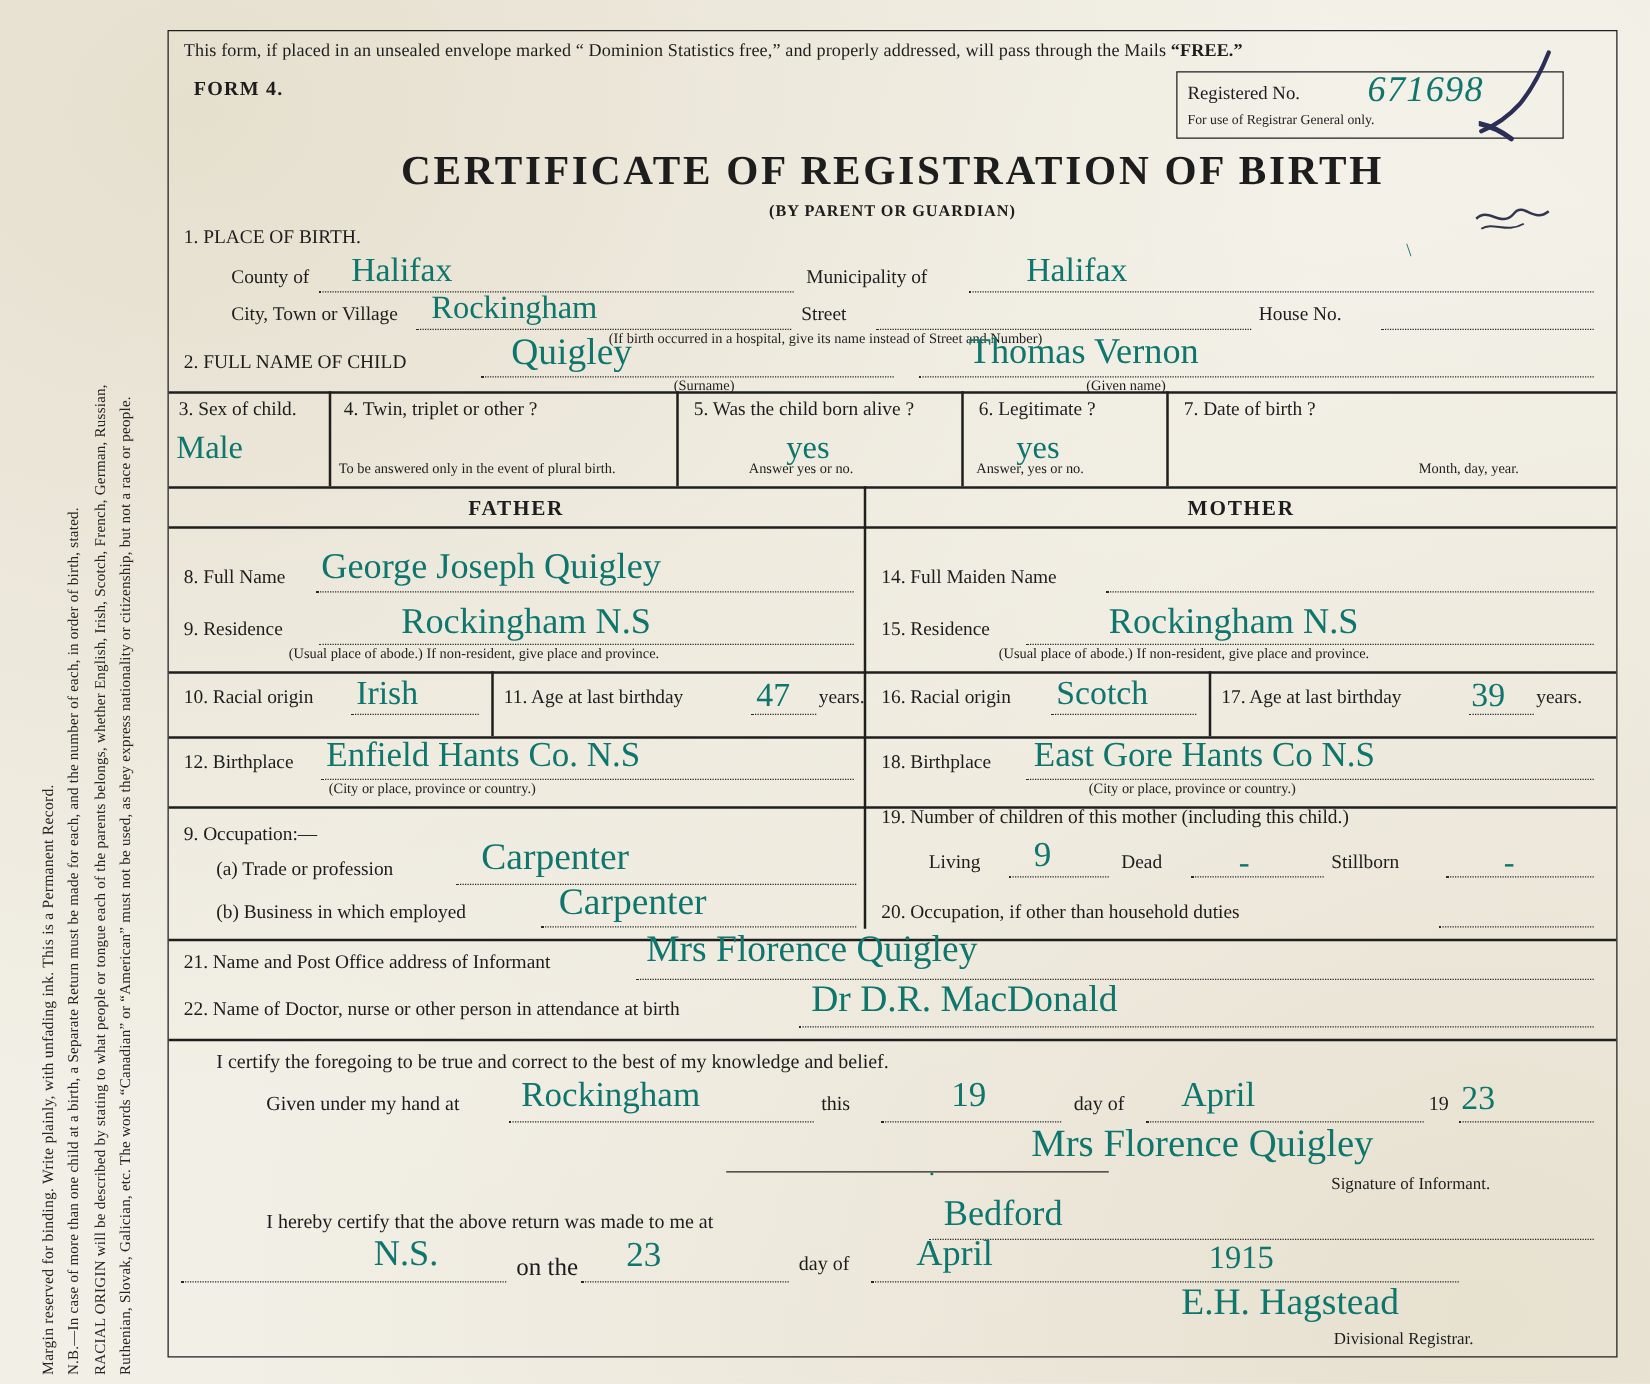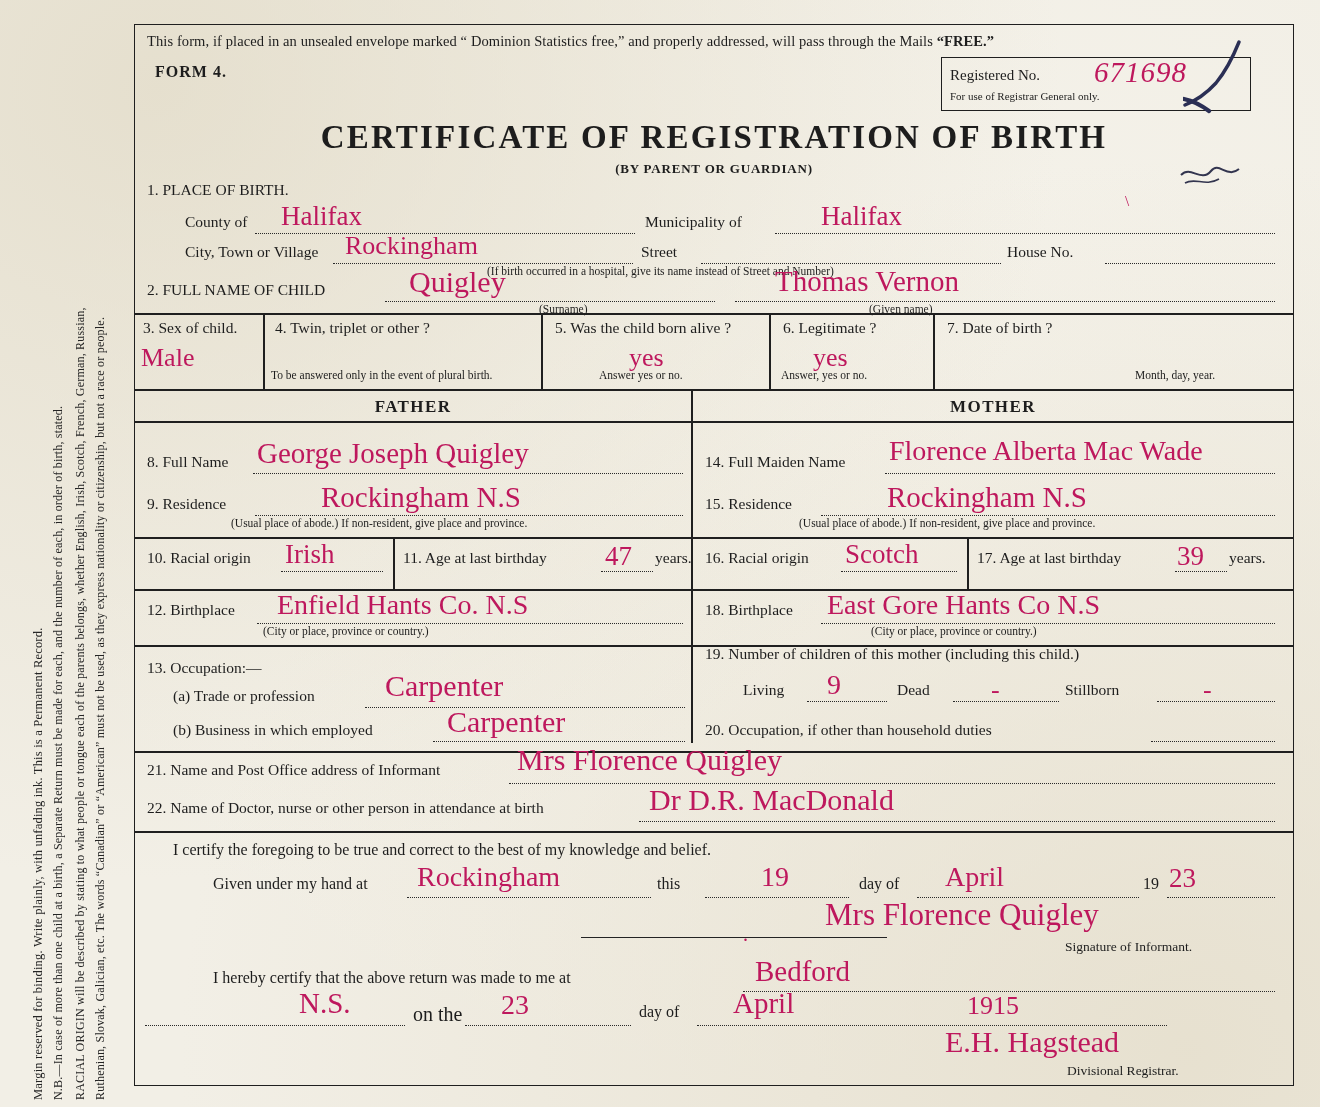--- a/index.html
+++ b/index.html
@@ -166,21 +166,21 @@
     position: absolute;
     left: 990px;
     top: 168px;
     font-size: 15px;
     color: #2a2a3c;
   }
 
   
   .hw {
     font-family: "Liberation Serif", serif;
-    color: #be185d;
+    color: #0f766e;
     white-space: nowrap;
   }
   .dots {
     border-bottom: 1.3px dotted #2a2a2a;
   }
   .solid {
     border-bottom: 1.4px solid #232323;
   }
 
   .lbl { font-size: 15.5px; }
@@ -326,37 +326,36 @@
 
       <div class="abs lbl" style="left:268px; top:524px;">11. Age at last birthday</div>
       <div class="abs dots" style="left:466px; top:546px; width:52px;"></div>
       <div class="abs hw" style="left:470px; top:516px; font-size:27px;">47</div>
       <div class="abs lbl" style="left:520px; top:524px;">years.</div>
 
       <div class="hr" style="top:564px;"></div>
 
       <div class="abs lbl" style="left:12px; top:576px;">12. Birthplace</div>
       <div class="abs dots" style="left:122px; top:598px; width:426px;"></div>
-      <div class="abs hw" style="left:126px; top:564px; font-size:28px;margin-left:16px;">Enfield Hants Co. N.S</div>
+      <div class="abs hw" style="left:126px; top:564px; font-size:28px;">Enfield Hants Co. N.S</div>
       <div class="abs lbl-sm" style="left:128px; top:600px;">(City or place, province or country.)</div>
 
       <div class="hr" style="top:620px;"></div>
 
-      <div class="abs lbl" style="left:12px; top:634px;">13. Occupation:—</div>
+      <div class="abs lbl" style="left:12px; top:634px;">9. Occupation:—</div>
       <div class="abs lbl" style="left:38px; top:662px;">(a) Trade or profession</div>
       <div class="abs dots" style="left:230px; top:682px; width:320px;"></div>
       <div class="abs hw" style="left:250px; top:644px; font-size:30px;">Carpenter</div>
 
       <div class="abs lbl" style="left:38px; top:696px;">(b) Business in which  employed</div>
       <div class="abs dots" style="left:298px; top:716px; width:252px;"></div>
       <div class="abs hw" style="left:312px; top:680px; font-size:30px;">Carpenter</div>
 
       <div class="abs lbl" style="left:570px; top:428px;">14. Full Maiden Name</div>
       <div class="abs dots" style="left:750px; top:448px; width:390px;"></div>
-      <div class="abs hw" style="left:754px; top:410px; font-size:28px;">Florence Alberta Mac Wade</div>
 
       <div class="abs lbl" style="left:570px; top:470px;">15. Residence</div>
       <div class="abs dots" style="left:686px; top:490px; width:454px;"></div>
       <div class="abs hw" style="left:752px; top:456px; font-size:29px;">Rockingham N.S</div>
       <div class="abs lbl-sm" style="left:664px; top:492px;">(Usual place of abode.)   If non-resident, give place and province.</div>
 
       <div class="abs lbl" style="left:570px; top:524px;">16. Racial origin</div>
       <div class="abs dots" style="left:706px; top:546px; width:116px;"></div>
       <div class="abs hw" style="left:710px; top:514px; font-size:27px;">Scotch</div>
 

